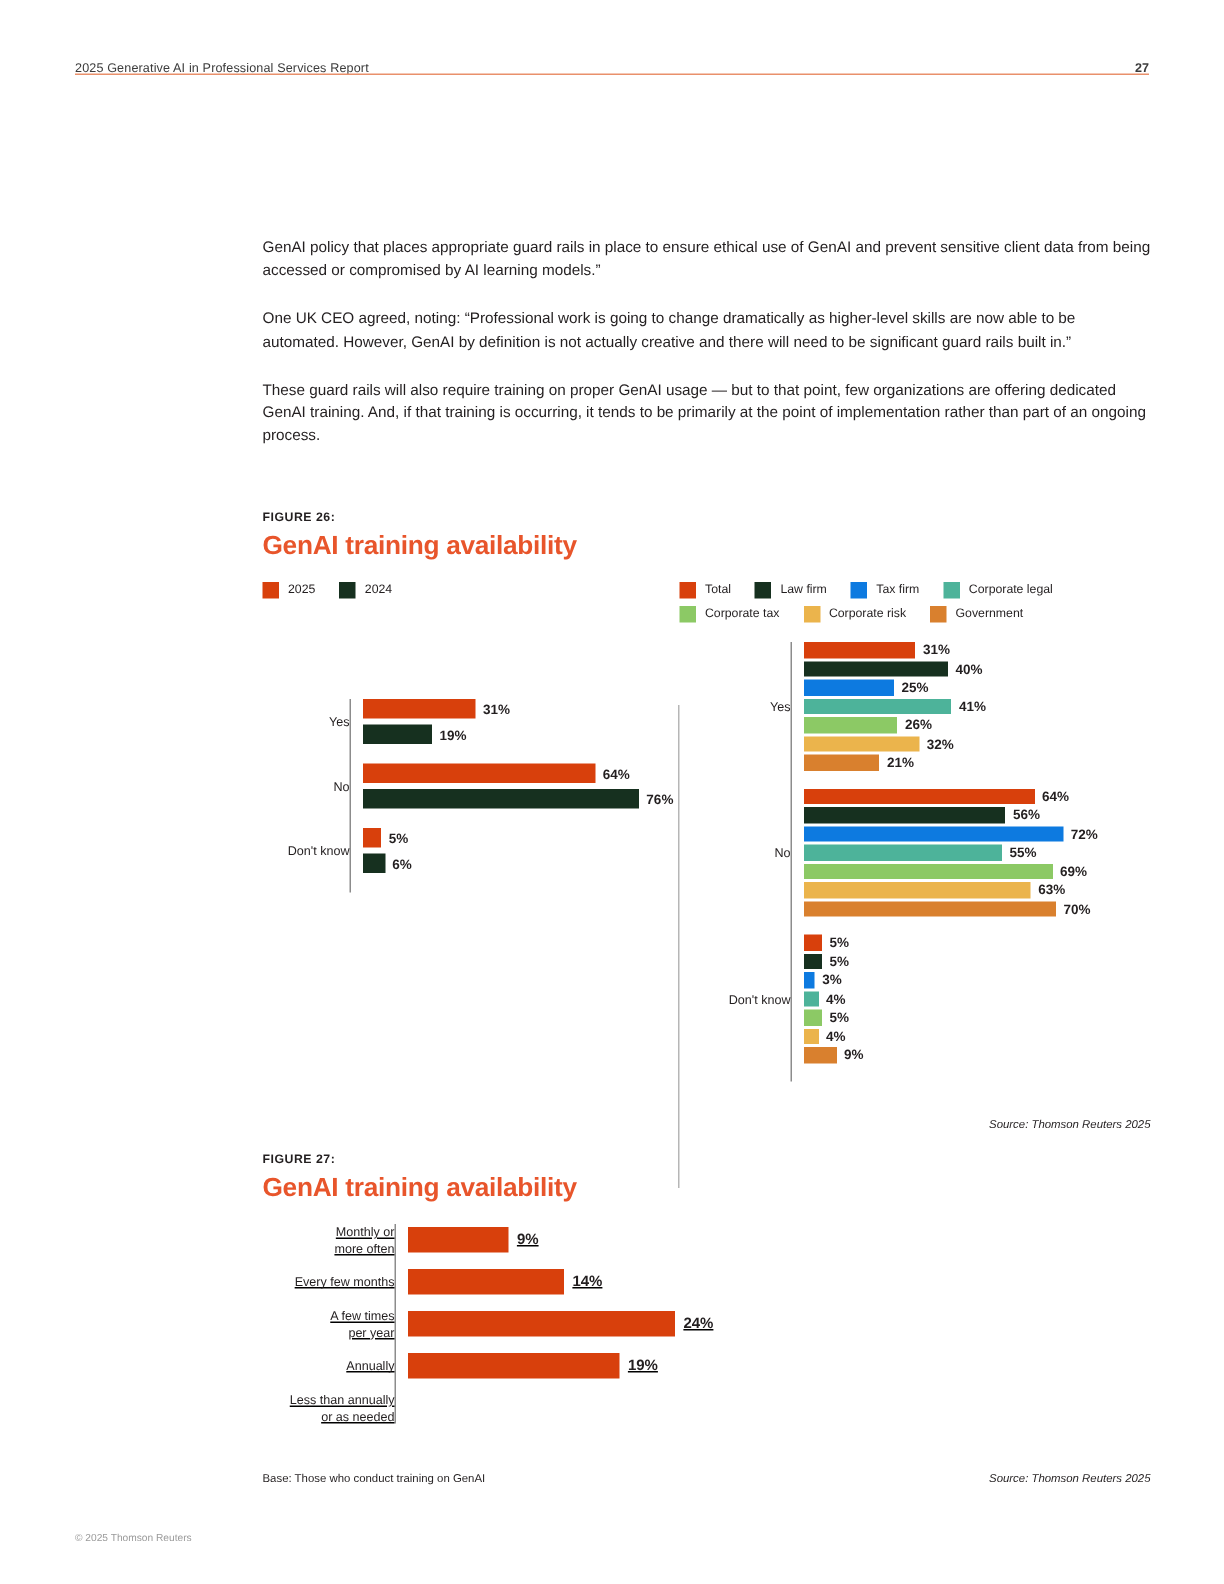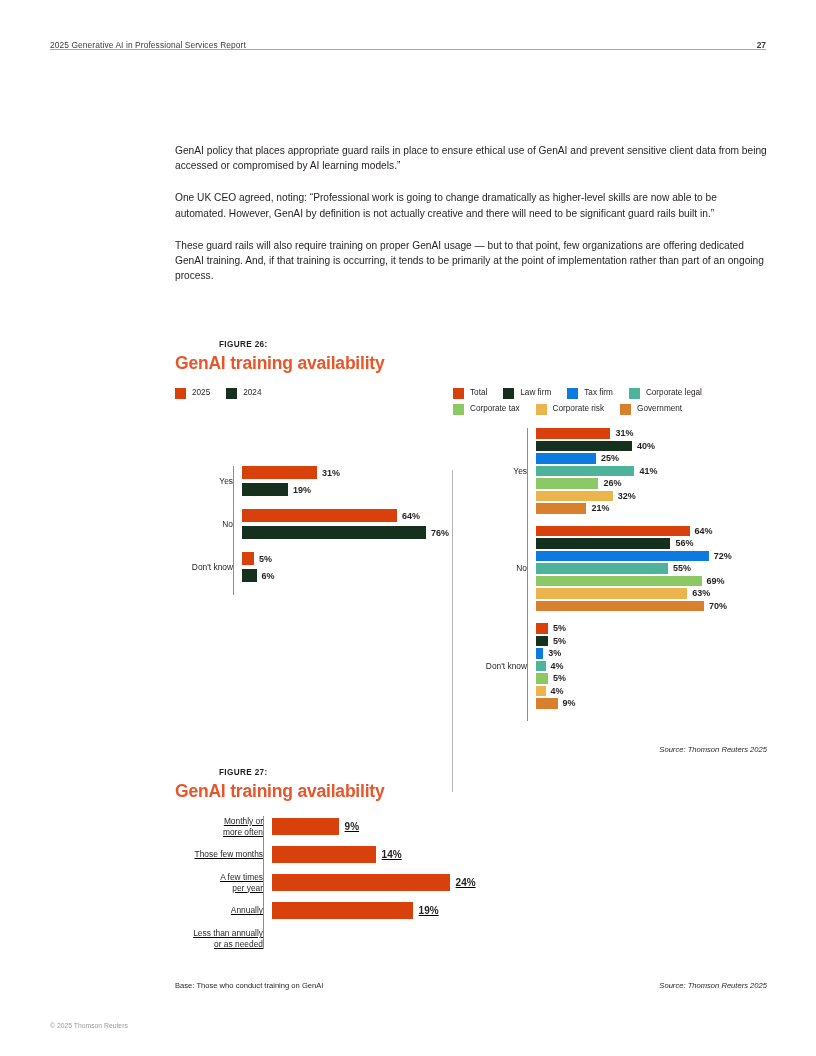--- a/index.html
+++ b/index.html
@@ -49,40 +49,39 @@
     top: 49px;
     width: 716px;
     height: 1.4px;
     background: #e9906b;
   }
 
   
   .body-copy {
     position: absolute;
     left: 175px;
-    top: 143px;
+    top: 158px;
     width: 592px;
   }
   .body-copy p {
     margin: 0 0 17px 0;
     font-size: 10.2px;
     line-height: 15.2px;
     color: #231f20;
   }
 
   
   .figure {
     position: absolute;
   }
   .fig-kicker {
     font-size: 8.2px;
     font-weight: 700;
     letter-spacing: 0.35px;
     color: #231f20;
-    margin-left: 44px;
   }
   .fig-title {
     font-size: 17.5px;
     font-weight: 700;
     color: #e8552b;
     letter-spacing: -0.2px;
     margin-top: 4px;
   }
 
   
@@ -454,21 +453,21 @@
         <div class="cat-group fig27-group">
           <div class="cat-label">Monthly or<br>more often</div>
           <div class="bars">
             <div class="bar-row">
               <div class="bar" style="width: 66.6px; background: rgb(216, 64, 12);"></div>
               <div class="bar-value">9%</div>
             </div>
           </div>
         </div>
         <div class="cat-group fig27-group">
-          <div class="cat-label">Those few months</div>
+          <div class="cat-label">Every few months</div>
           <div class="bars">
             <div class="bar-row">
               <div class="bar" style="width: 103.6px; background: rgb(216, 64, 12);"></div>
               <div class="bar-value">14%</div>
             </div>
           </div>
         </div>
         <div class="cat-group fig27-group">
           <div class="cat-label">A few times<br>per year</div>
           <div class="bars">

